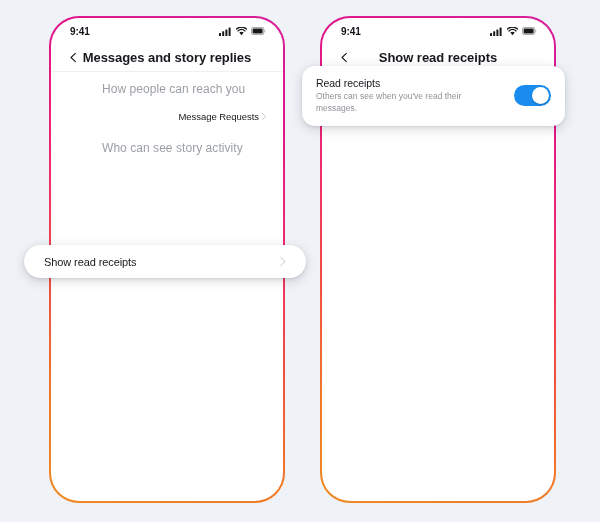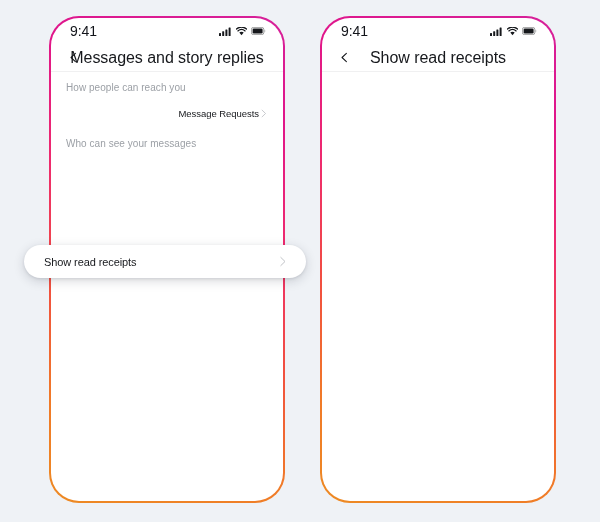--- a/index.html
+++ b/index.html
@@ -54,22 +54,22 @@
 
   
   .status-bar {
     height: 26px;
     display: flex;
     align-items: center;
     justify-content: space-between;
     padding: 0 17px 0 19px;
   }
   .status-time {
-    font-size: 14px;
-    font-weight: normal;
+    font-size: 10px;
+    font-weight: bold;
     color: #12141a;
     letter-spacing: -0.1px;
   }
   .status-icons {
     display: flex;
     align-items: center;
     gap: 4px;
   }
   .status-icons svg { display: block; }
 
@@ -89,36 +89,37 @@
     align-items: center;
     justify-content: center;
     cursor: pointer;
     flex: none;
     z-index: 2;
   }
   .nav-title {
     position: absolute;
     left: 0; right: 0;
     text-align: center;
-    font-size: 16px;
-    font-weight: normal;
+    font-size: 13px;
+    font-weight: bold;
     color: #16181c;
     letter-spacing: -0.05px;
     pointer-events: none;
   }
 
   
   .settings-list {
     padding: 0 15px;
   }
   .section-label {
-    font-size: 10px;
+    font-size: 12px;
     color: #9ca0a6;
     padding: 10px 0 6px 0;
     letter-spacing: 0.05px;
+    margin-left: 36px;
   }
   .list-row {
     height: 29px;
     display: flex;
     align-items: center;
     justify-content: flex-end;
     cursor: pointer;
   }
   .list-row-label {
     font-size: 9.5px;
@@ -254,21 +255,21 @@
 
         <div class="list-row">
           <span class="list-row-label">Message Requests</span>
           <svg class="chev" viewBox="0 0 11 11">
             <path d="M3.8 1.4 L8 5.5 L3.8 9.6" stroke="#b5b8bd" stroke-width="1.05" fill="none" stroke-linecap="round" stroke-linejoin="round"></path>
           </svg>
         </div>
 
 
 
-        <div class="section-label">Who can see your messages</div>
+        <div class="section-label">Who can see story activity</div>
 
 
       </div>
     </div>
   </div>
 
   <div class="phone right">
     <div class="phone-screen">
 
       <div class="status-bar">
@@ -305,14 +306,23 @@
     </div>
   </div>
 
   <div class="float-pill">
     <span class="float-pill-label">Show read receipts</span>
     <svg class="chev" viewBox="0 0 11 11">
       <path d="M3.8 1.4 L8 5.5 L3.8 9.6" stroke="#b5b8bd" stroke-width="1" fill="none" stroke-linecap="round" stroke-linejoin="round"></path>
     </svg>
   </div>
 
+  <div class="float-card">
+    <div class="float-card-text">
+      <div class="float-card-title">Read receipts</div>
+      <div class="float-card-sub">Others can see when you've read their messages.</div>
+    </div>
+    <div class="toggle">
+      <div class="toggle-knob"></div>
+    </div>
+  </div>
 
 </div>
 
 </body></html>

